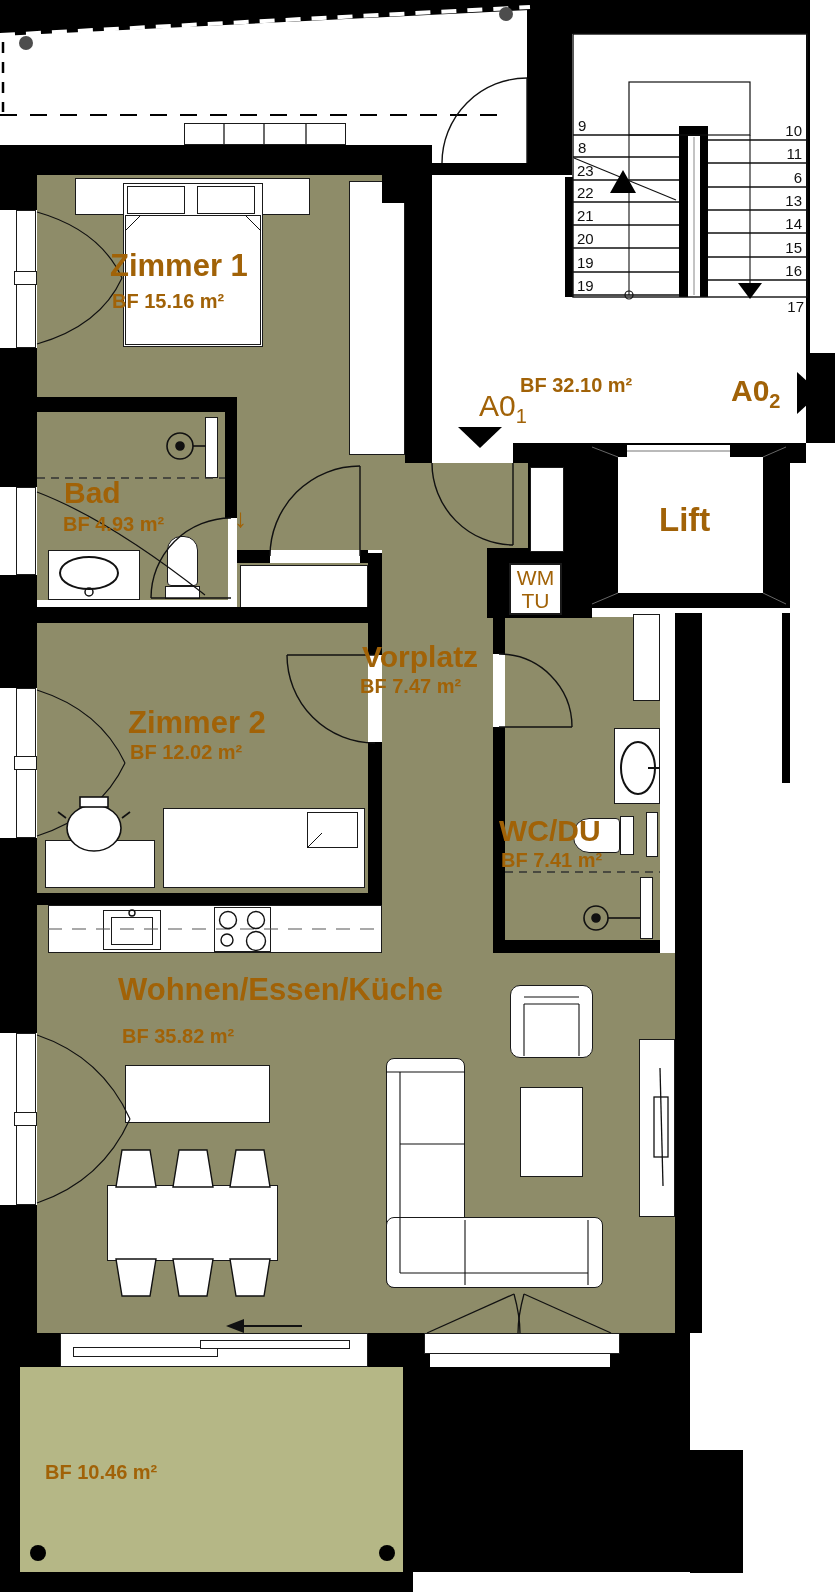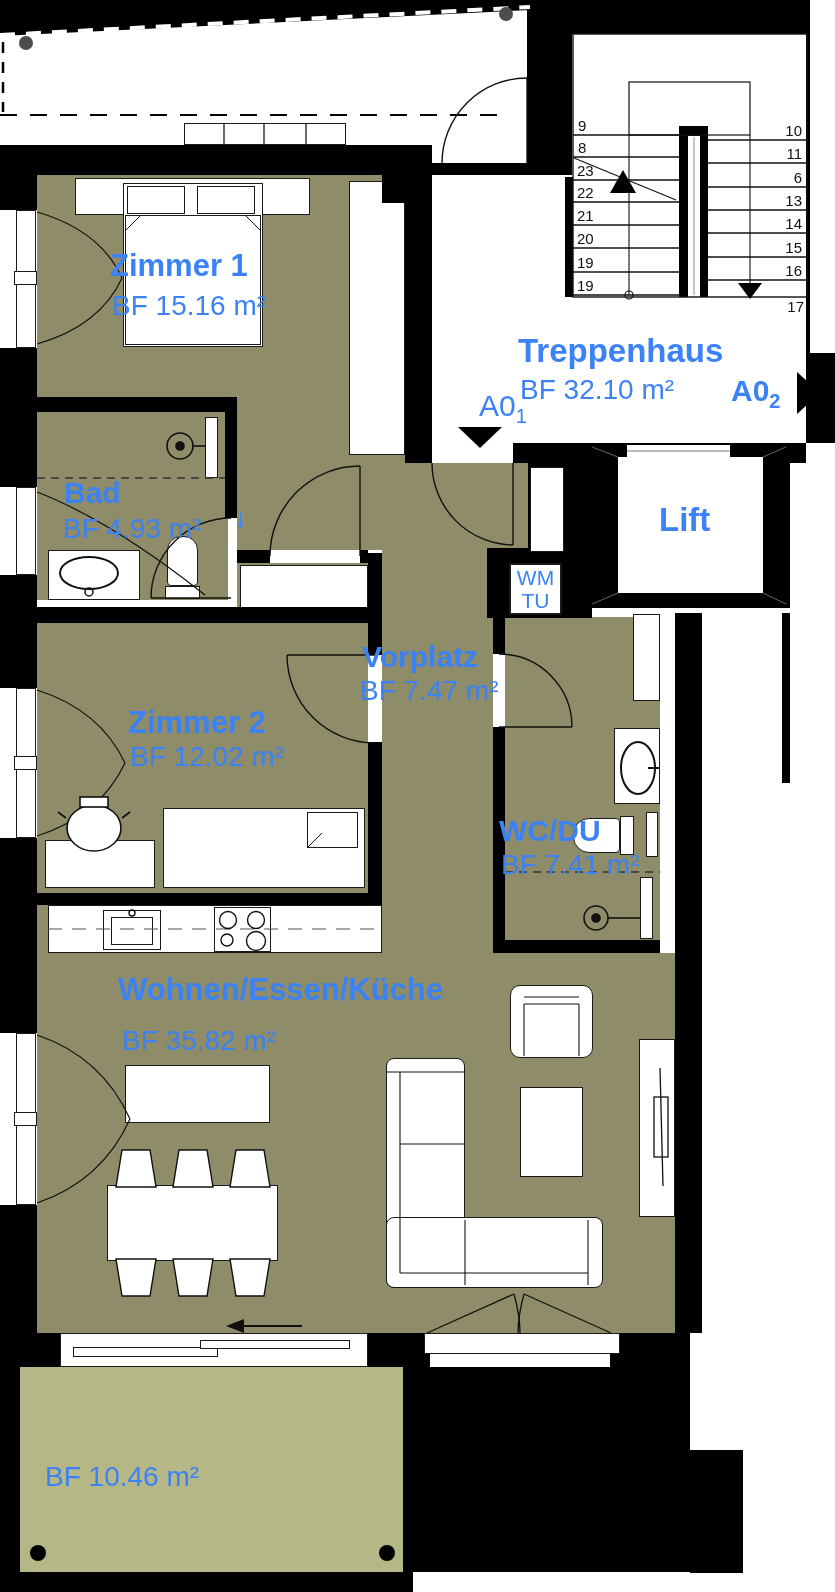--- a/index.html
+++ b/index.html
@@ -3,23 +3,23 @@
 <meta charset="utf-8">
 <style>
   html,body{margin:0;padding:0;background:#fff;}
   #plan{position:relative;width:835px;height:1592px;background:#fff;overflow:hidden;
         font-family:"Liberation Sans",sans-serif;}
   .a{position:absolute;}
   .w{position:absolute;background:#000;}
   .o{position:absolute;background:#8E8C69;}
   .f{position:absolute;background:#fff;border:1.5px solid #1a1a1a;box-sizing:border-box;}
   .cut{position:absolute;background:#fff;}
-  .t{position:absolute;color:#3b82f6;white-space:nowrap;line-height:1.05;}
+  .t{position:absolute;color:#a16207;white-space:nowrap;line-height:1.05;}
   .name{font-weight:bold;font-size:31px;}
-  .area{font-size:28px;}
+  .area{font-size:20px;font-weight:bold;}
   .stair{font-size:15px;color:#111;}
   .svgo{position:absolute;left:0;top:0;pointer-events:none;}
   sub{font-size:20px;}
 </style>
 </head>
 <body>
 
 <div id="plan">
 
   <div class="cut" style="left:432px;top:0;width:378px;height:443px;"></div>
@@ -317,21 +317,20 @@
     <polygon points="458,427 502,427 480,448" fill="#000"></polygon>
     <polygon points="797,372 797,414 820,393" fill="#000"></polygon>
 
     <circle cx="38" cy="1553" r="8" fill="#000"></circle>
     <circle cx="387" cy="1553" r="8" fill="#000"></circle>
   </svg>
 
   <div class="t name" style="left:110px;top:250px;">Zimmer 1</div>
   <div class="t area" style="left:112px;top:291px;">BF 15.16 m²</div>
 
-  <div class="t name" style="left:518px;top:334px;font-size:33px;">Treppenhaus</div>
   <div class="t area" style="left:520px;top:375px;">BF 32.10 m²</div>
 
   <div class="t" style="left:479px;top:390px;font-weight:normal;font-size:30px;text-align:center;">
     <span>A0</span><sub>1</sub>
   </div>
   <div class="t" style="left:731px;top:375px;font-weight:bold;font-size:30px;">
     <span>A0</span><sub>2</sub>
   </div>
 
   <div class="t name" style="left:64px;top:477px;font-size:30px;">Bad</div>

